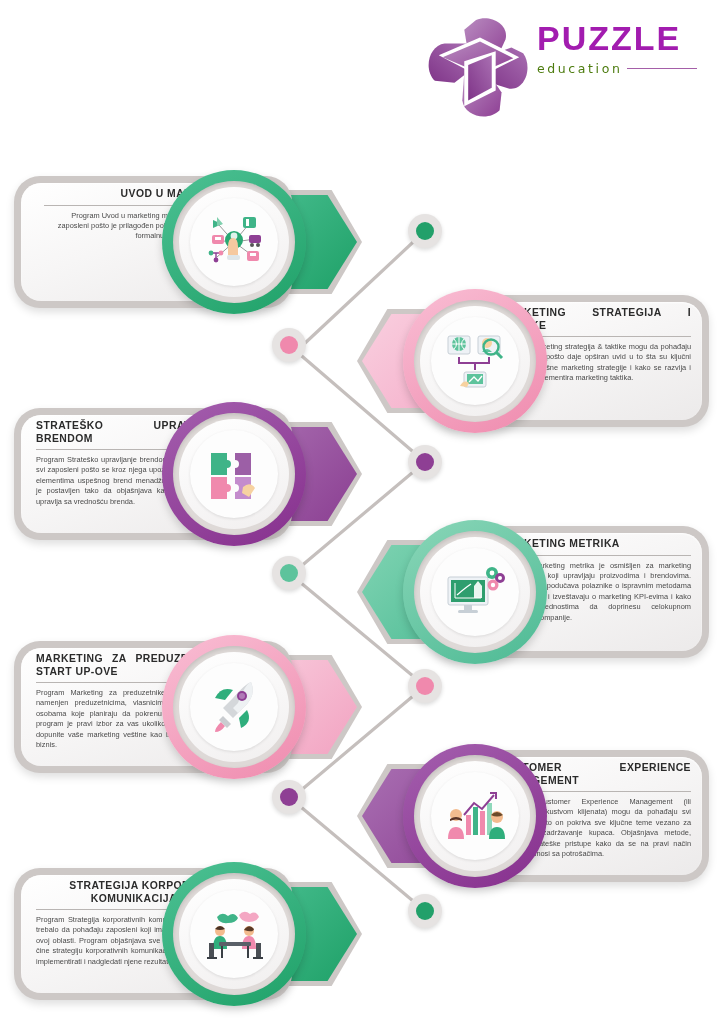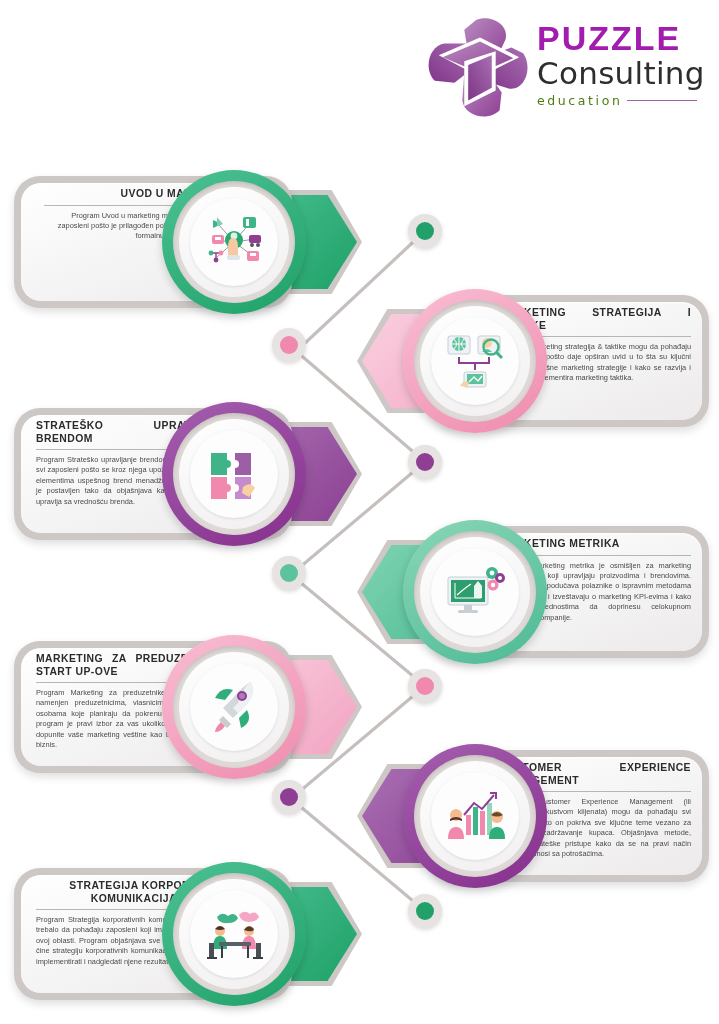--- a/index.html
+++ b/index.html
@@ -109,21 +109,20 @@
         <path d="M76 96 C64 108 40 102 38 86 L40 58 L66 60 L78 78 Z" fill="url(#lg1)"></path>
         <path d="M10 66 C-2 54 4 30 20 28 L48 28 L48 54 L30 68 Z" fill="url(#lg2)"></path>
         <path d="M14 40 L56 22 L96 42 L56 62 Z" fill="#ffffff"></path>
         <path d="M18 42 L56 26 L90 43 L56 58 Z" fill="url(#lg1)"></path>
         <path d="M40 46 L40 92 L72 76 L72 36 Z" fill="#ffffff"></path>
         <path d="M44 50 L44 86 L68 73 L68 40 Z" fill="url(#lg2)"></path>
       </svg>
     </div>
     <div class="logo-text">
       <div class="logo-puzzle">PUZZLE</div>
-      <div class="logo-consulting">Consulting</div>
       <div class="logo-edu-row">
         <span class="logo-education">education</span>
         <span class="logo-rule"></span>
       </div>
     </div>
   </div>
 
   <svg class="connectors" viewBox="0 0 719 1024">
     <g fill="none" stroke="#c5bfbd" stroke-width="3.2" stroke-linejoin="round" stroke-linecap="round">
       <path d="M425,231 L303,345"></path>

